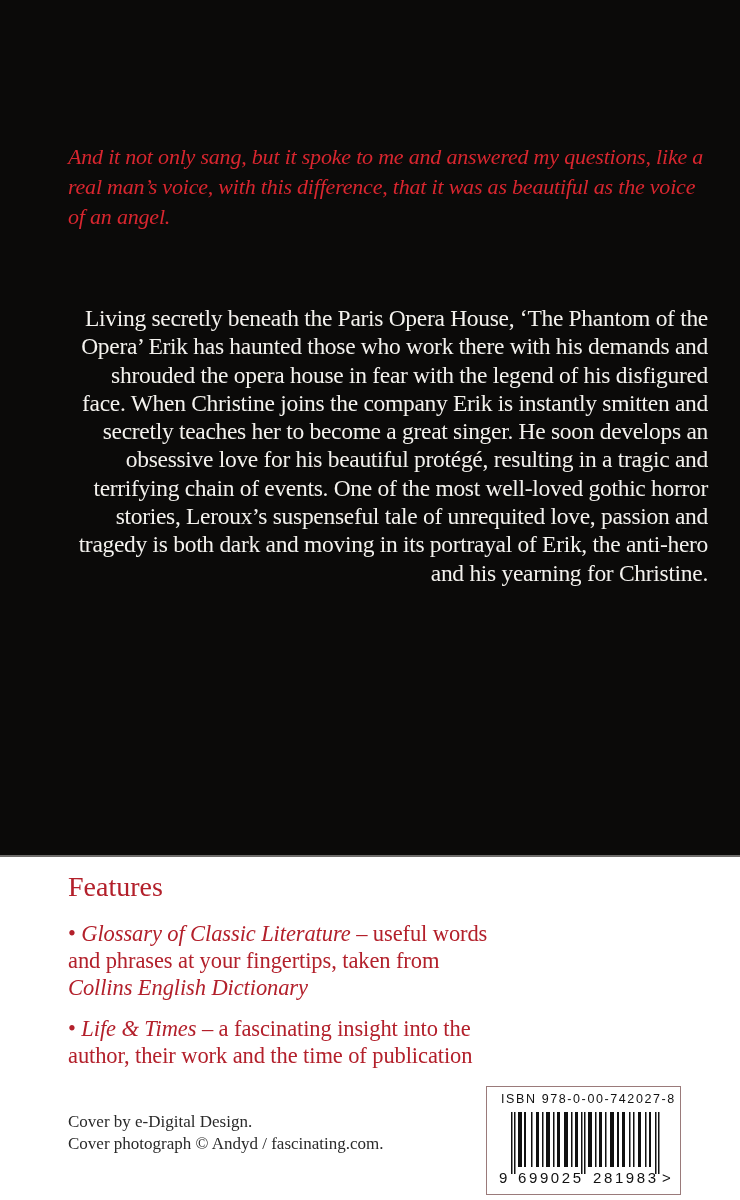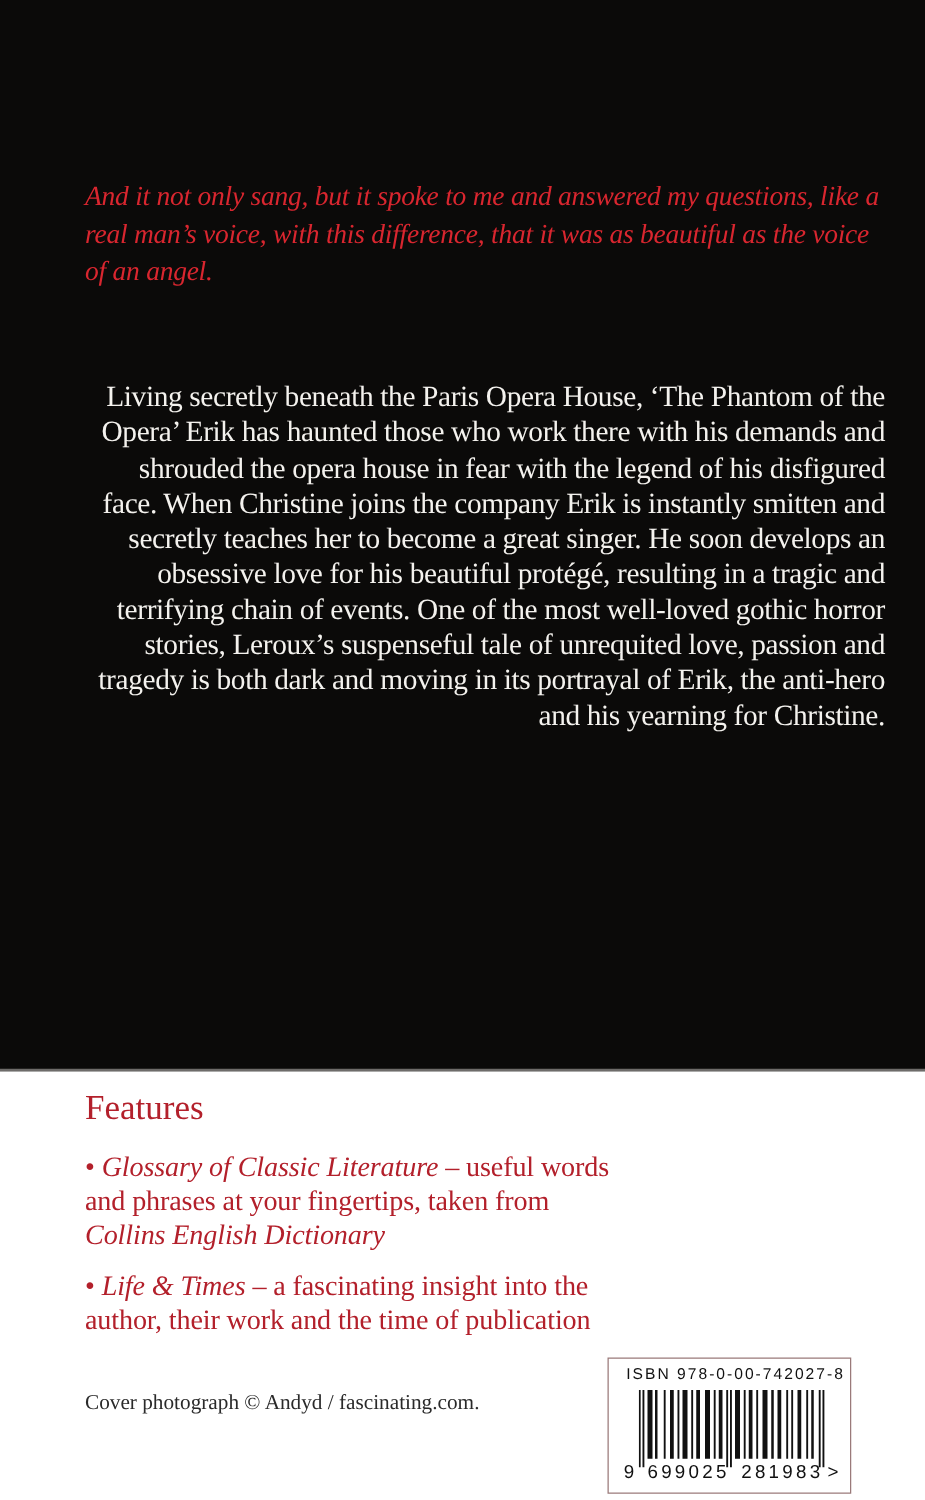--- a/index.html
+++ b/index.html
@@ -33,20 +33,21 @@
     <span>•</span>
     <i>Glossary of Classic Literature</i><span> – useful words and phrases at your fingertips, taken from </span><i>Collins English Dictionary</i>
   </p>
   <p class="feature-item">
     <span>•</span>
     <i>Life &amp; Times</i><span> – a fascinating insight into the author, their work and the time of publication</span>
   </p>
 </div>
 
 <div class="credits">
+  <div>Cover by e-Digital Design.</div>
   <div>Cover photograph © Andyd / fascinating.com.</div>
 </div>
 
 <div class="barcode-box">
   <div class="isbn-text">ISBN 978-0-00-742027-8</div>
   <svg class="bars" viewBox="0 0 152 62" preserveAspectRatio="none">
     <g fill="#111">
       <rect x="0" y="0" width="1.5" height="62"></rect>
         <rect x="3" y="0" width="1.5" height="62"></rect>
       <rect x="7" y="0" width="4" height="55"></rect>

